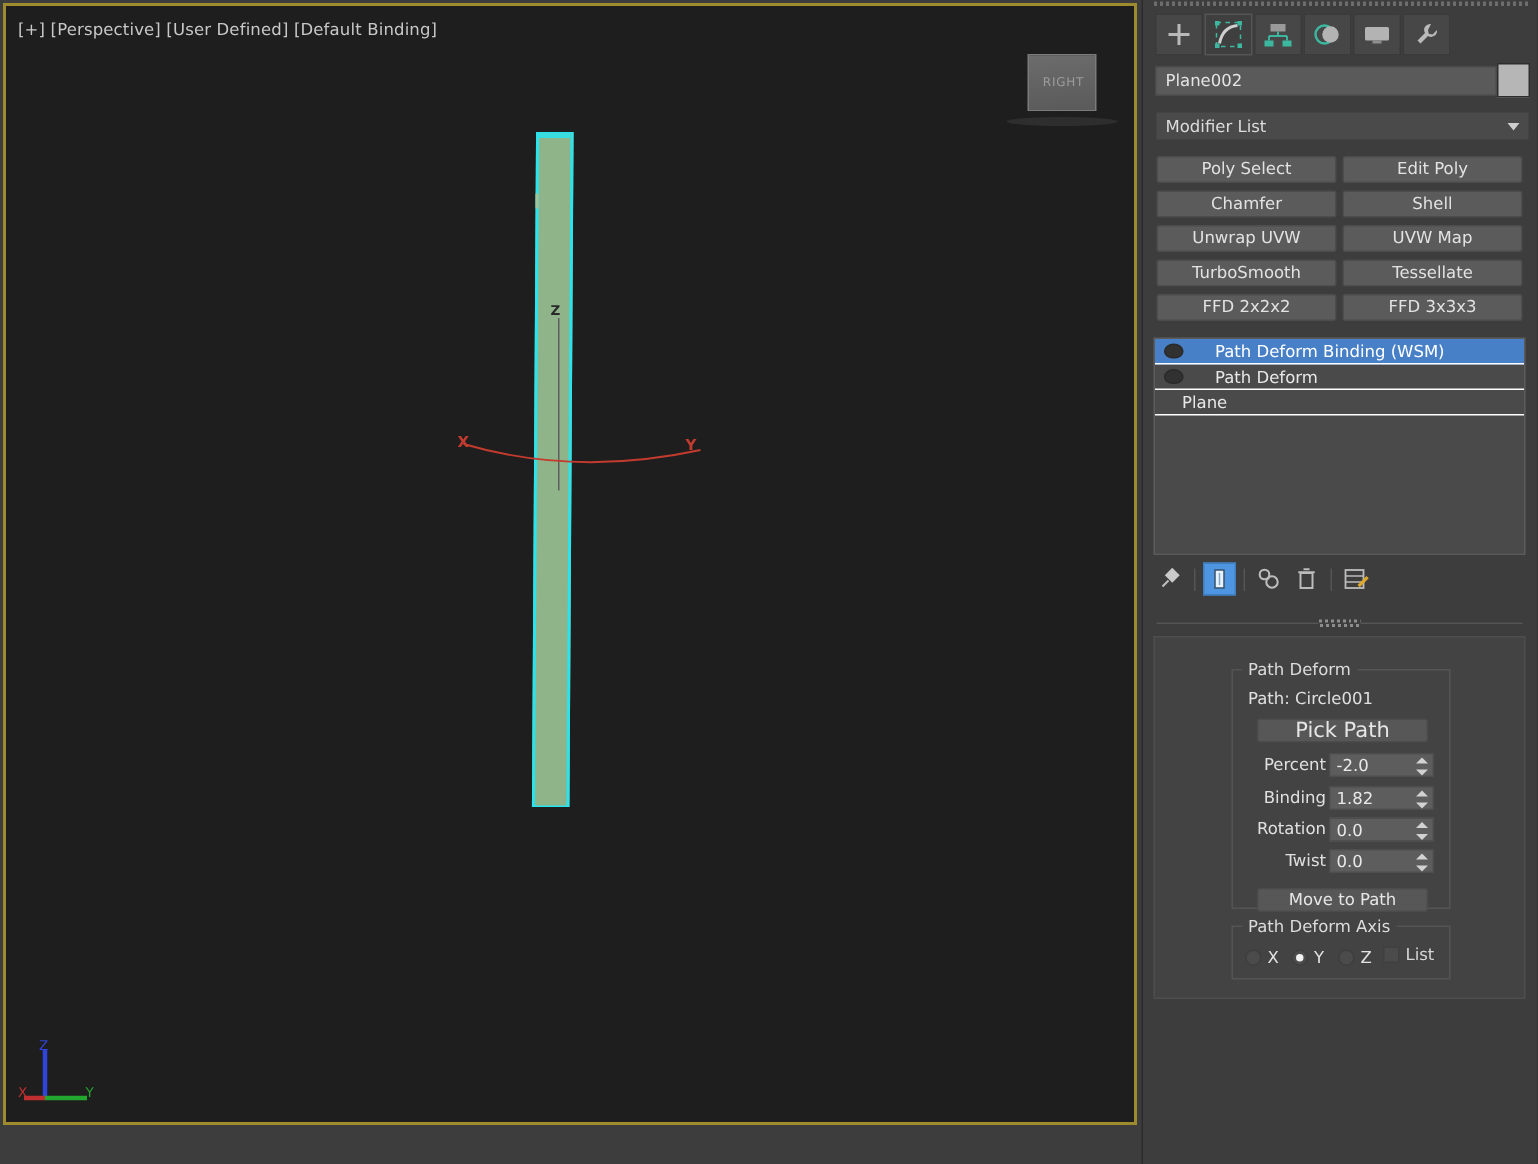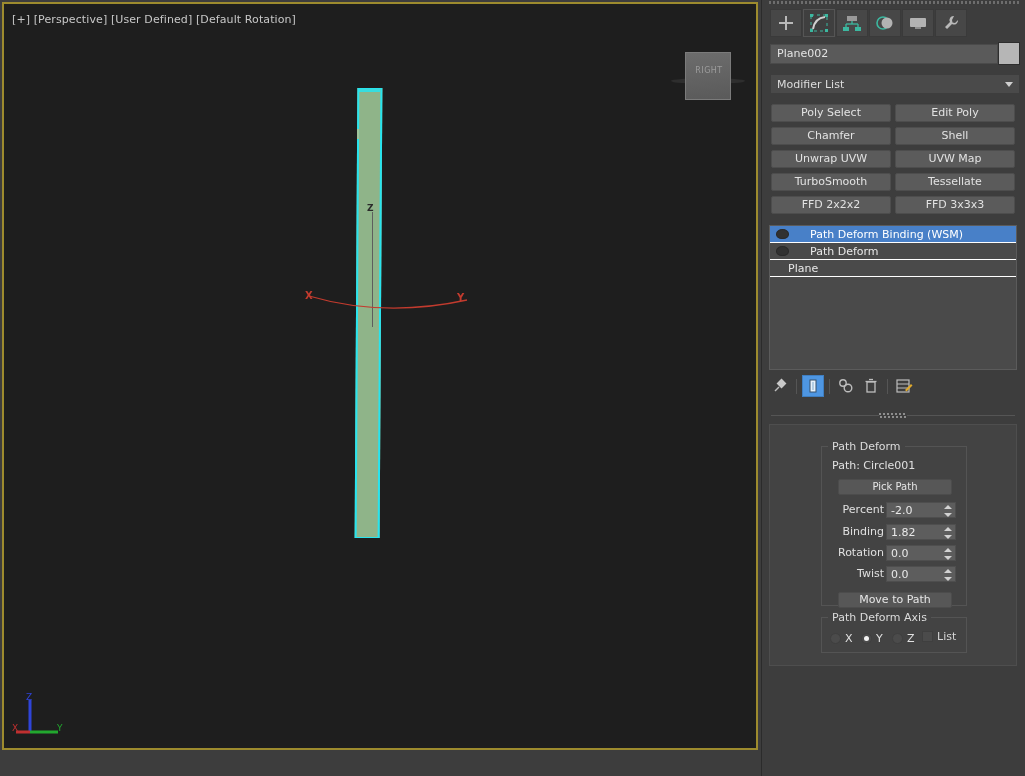--- a/index.html
+++ b/index.html
@@ -67,21 +67,21 @@
     font-size: 10px; color: #c33b2e; font-weight: bold;
   }
   #y-axis-label {
     position: absolute; left: 453px; top: 288px;
     font-size: 10px; color: #c33b2e; font-weight: bold;
   }
 
   
   #view-cube { position: absolute; left: 665px; top: 32px; width: 80px; height: 55px; }
   #view-cube-face {
-    position: absolute; left: 16px; top: 16px; width: 46px; height: 48px;
+    position: absolute; left: 16px; top: 0; width: 46px; height: 38px;
     background: linear-gradient(175deg,#6c6c6c,#5a5a5a);
     border: 1px solid #7b7b7b;
   }
   #view-cube-label {
     position: absolute; left: 0; top: 13px; width: 46px;
     text-align: center; font-size: 8px; color: #9c9c9c;
     letter-spacing: .5px;
   }
   #view-cube-base {
     position: absolute; left: 2px; top: 42px; width: 74px; height: 6px;
@@ -244,21 +244,21 @@
   #grp-path-deform { left: 51px; top: 21px; width: 146px; height: 160px; }
   #grp-path-axis   { left: 51px; top: 192px; width: 146px; height: 36px; }
 
   #path-name-row {
     position: absolute; left: 10px; top: 12px;
     font-size: 11px; color: #e0e0e0;
   }
   #pick-path-button {
     position: absolute; left: 16px; top: 32px; width: 114px; height: 16px;
     background: #575757; border: 1px solid #4c4c4c; border-radius: 2px;
-    color: #e6e6e6; font-size: 10px; text-align: center; line-height: 14px;
+    color: #e6e6e6; font-size: 14px; text-align: center; line-height: 14px;
   }
   #move-to-path-button {
     position: absolute; left: 16px; top: 145px; width: 114px; height: 16px;
     background: #575757; border: 1px solid #4c4c4c; border-radius: 2px;
     color: #e6e6e6; font-size: 11px; text-align: center; line-height: 14px;
   }
 
   .param-row { position: absolute; left: 0; width: 146px; height: 17px; }
   .param-label {
     position: absolute; right: 84px; top: 0; line-height: 16px;
@@ -303,21 +303,21 @@
   }
 </style>
 </head>
 <body>
 
 <div id="app">
 
   <div id="viewport-area">
     <div id="viewport">
 
-      <div id="viewport-label">[+] [Perspective] [User Defined] [Default Rotation]</div>
+      <div id="viewport-label">[+] [Perspective] [User Defined] [Default Binding]</div>
 
       <div id="plane-object"></div>
       <div id="plane-top-hi"></div>
       <div id="plane-edge-nick"></div>
 
       <div id="z-axis-line"></div>
       <div id="z-axis-label">Z</div>
 
       <svg id="path-curve" width="180" height="30">
         <path d="M 10 12 Q 85 34 168 16" stroke="#c33b2e" stroke-width="1.3" fill="none"></path>

